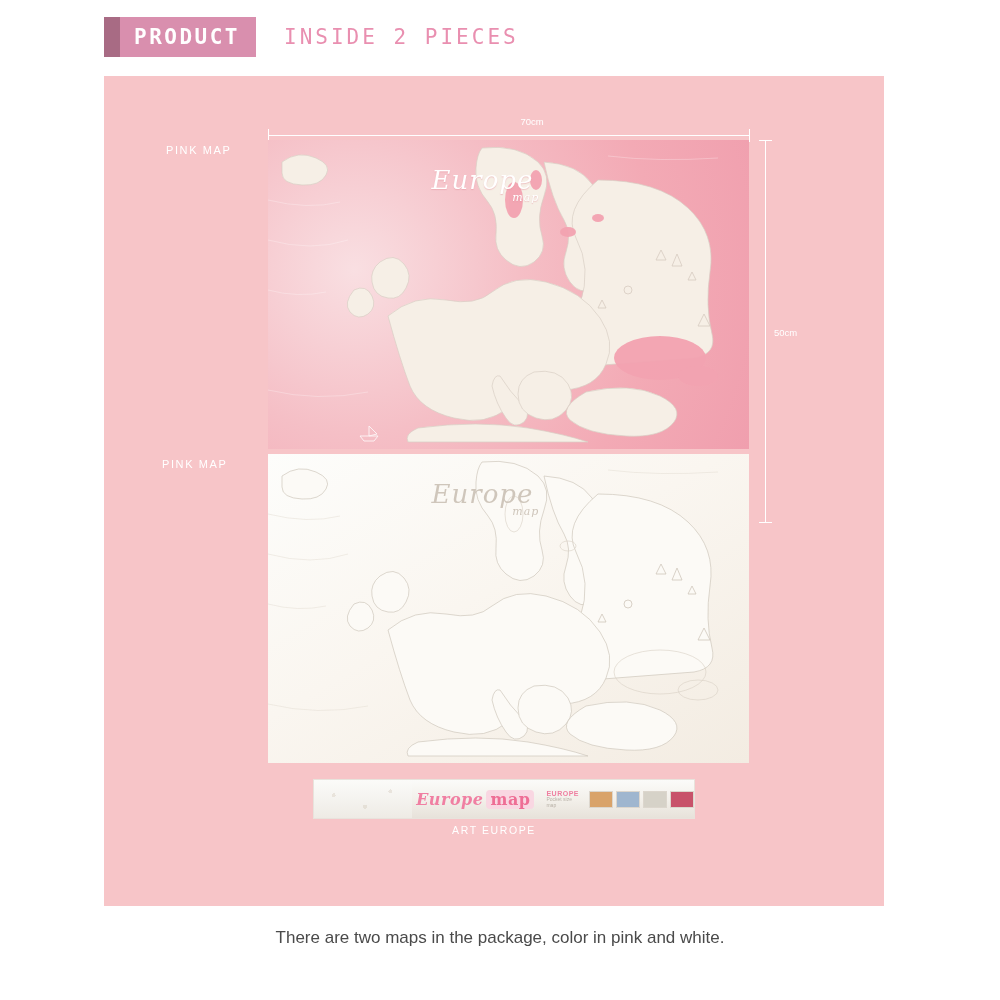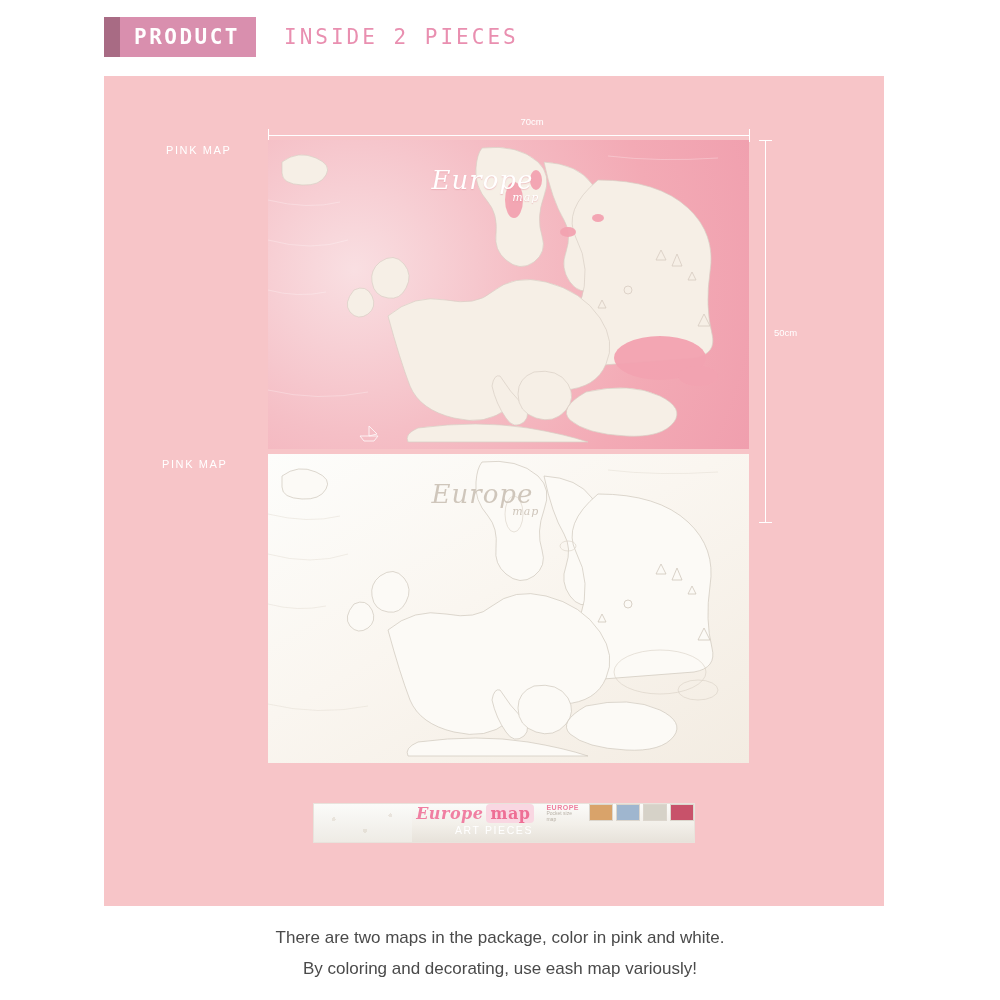--- a/index.html
+++ b/index.html
@@ -185,22 +185,22 @@
   
   .package {
     position: absolute;
     left: 209px;
     top: 703px;
     width: 380px;
     height: 38px;
     background: linear-gradient(180deg, #fbfbf9 0%, #f2efe9 55%, #e7e2da 100%);
     border: 1px solid #e8e3dc;
     display: flex;
+    align-items: center;
     overflow: hidden;
-    margin-top: 24px;
   }
   .pkg-left {
     width: 120px; height: 100%;
     background:
       radial-gradient(circle at 20% 40%, #e9e4dc 0 2px, transparent 2px),
       radial-gradient(circle at 52% 70%, #e5e0d7 0 2px, transparent 2px),
       radial-gradient(circle at 78% 30%, #e9e4dc 0 2px, transparent 2px),
       linear-gradient(180deg,#fcfcfa,#efece6);
     opacity: .95;
   }
@@ -413,19 +413,18 @@
     </div>
     <div class="pkg-swatches">
       <div class="sw" style="background:#d9a36a"></div>
       <div class="sw" style="background:#9fb6cf"></div>
       <div class="sw" style="background:#d6d2c8"></div>
       <div class="sw" style="background:#c8526a"></div>
     </div>
     <div class="pkg-right"></div>
   </div>
 
-  <div class="pkg-caption">ART PIECES</div>
+  <div class="pkg-caption">ART EUROPE</div>
 </div>
 
 <div class="footer">
   <div class="l1">There are two maps in the package, color in pink and white.</div>
-  <div class="l2">By coloring and decorating, use eash map variously!</div>
 </div>
 
 </body></html>

